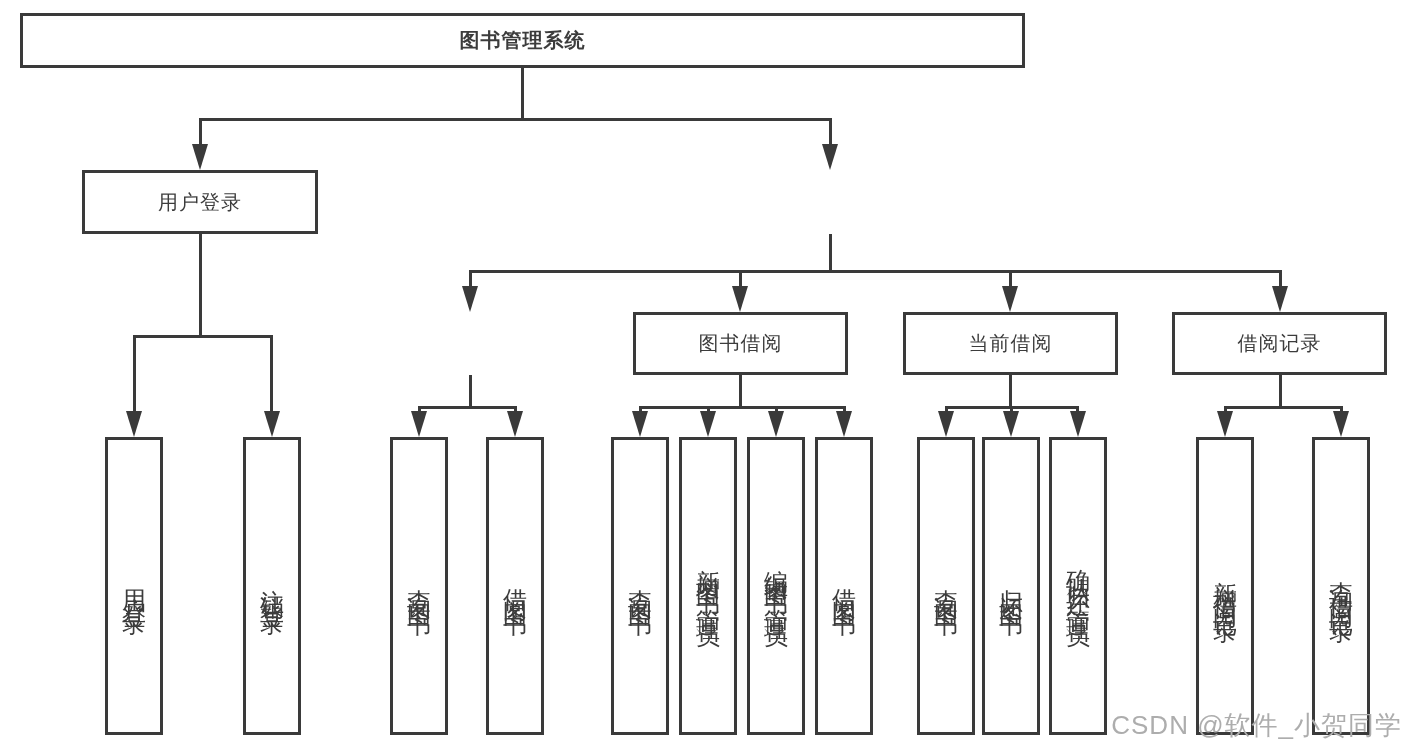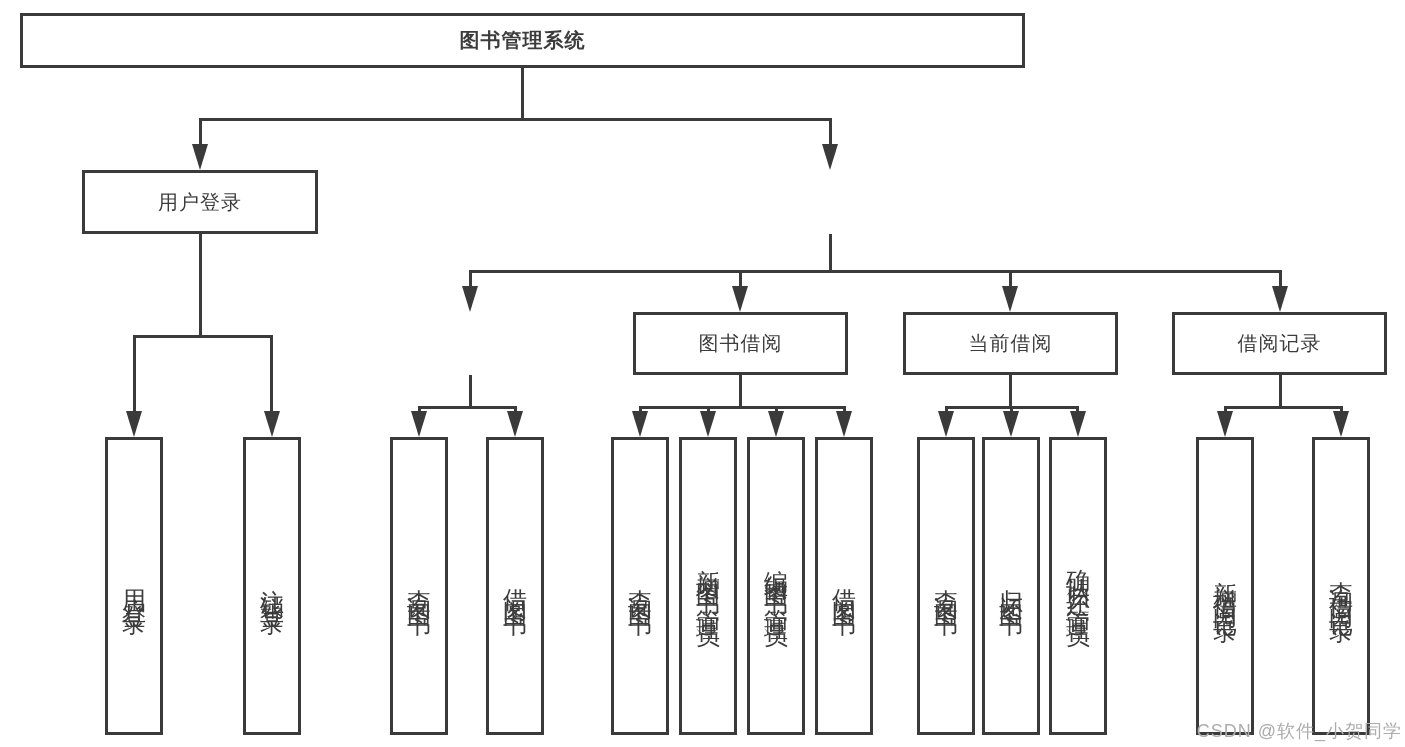--- a/index.html
+++ b/index.html
@@ -45,21 +45,21 @@
     width: 0;
     height: 0;
     border-left: 8px solid transparent;
     border-right: 8px solid transparent;
     border-top: 26px solid var(--line, #3a3a3a);
   }
   .watermark {
     position: absolute;
     right: 3px;
     bottom: 4px;
-    font-size: 18px;
+    font-size: 26px;
     letter-spacing: 1px;
     color: var(--wm, rgba(173,173,173,0.95));
     z-index: 10;
     white-space: nowrap;
     text-align: center;
   }
 </style>
 </head>
 <body>
 

